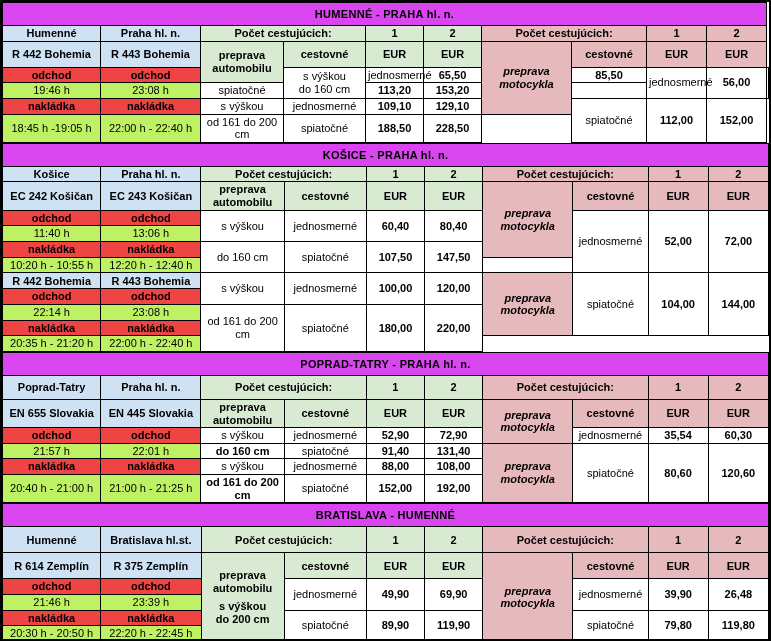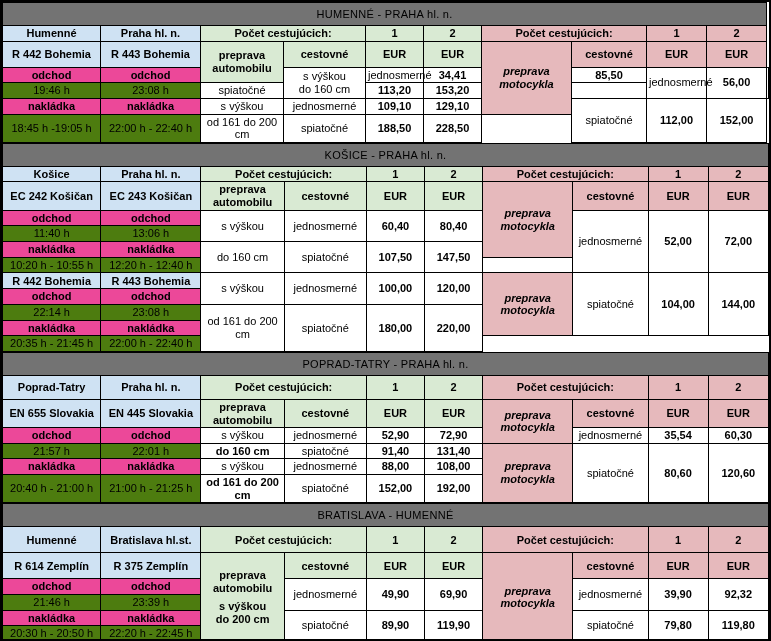--- a/index.html
+++ b/index.html
@@ -25,30 +25,30 @@
   }
   table.block td{
     border:1px solid #000;
     text-align:center;
     vertical-align:middle;
     padding:1px 2px;
     font-size:11px;
     line-height:1.15;
   }
   .title{
-    background:#737373;
-    font-weight:normal;
+    background:#d946ef;
+    font-weight:bold;
     font-size:12.5px;
     letter-spacing:.3px;
     height:20px;
   }
   .stn{ background:#cfe2f3; font-weight:bold; }
   .train{ background:#cfe2f3; font-weight:bold; }
-  .sub{ background:#ec4899; font-weight:bold; font-size:10.5px;}
-  .times{ background:#4d7c0f; font-size:10.5px;}
+  .sub{ background:#ef4444; font-weight:bold; font-size:10.5px;}
+  .times{ background:#bef264; font-size:10.5px;}
   .greencell{ background:#d9ead3; font-weight:bold;margin-top:46px; }
   .greenhead{ background:#d9ead3; font-weight:bold; }
   .pink{ background:#e6b9bc; font-weight:bold; }
   .pinklight{ background:#e6b9bc;font-style:italic; }
   .white{ background:#ffffff; }
   .bold{ font-weight:bold; }
   .small{ font-size:10px; }
   .num{ font-weight:bold; }
 </style>
 </head>
@@ -101,21 +101,21 @@
       <td class="pink">EUR</td>
     </tr>
     <tr>
       <td class="sub">odchod</td>
       <td class="sub">odchod</td>
       <td class="white small" rowspan="2">
         <div>s výškou</div>
         <div>do 160 cm</div>
       </td>
       <td class="white small">jednosmerné</td>
-      <td class="white num">34,41</td>
+      <td class="white num">65,50</td>
       <td class="white num">85,50</td>
       <td class="white small" rowspan="2">jednosmerné</td>
       <td class="white num" rowspan="2">56,00</td>
       <td class="white num" rowspan="2">76,00</td>
     </tr>
     <tr>
       <td class="times">19:46 h</td>
       <td class="times">23:08 h</td>
       <td class="white small">spiatočné</td>
       <td class="white num">113,20</td>
@@ -233,21 +233,21 @@
       <td class="white small" rowspan="3">od 161 do 200 cm</td>
       <td class="white small" rowspan="3">spiatočné</td>
       <td class="white num" rowspan="3">180,00</td>
       <td class="white num" rowspan="3">220,00</td>
     </tr>
     <tr>
       <td class="sub">nakládka</td>
       <td class="sub">nakládka</td>
     </tr>
     <tr>
-      <td class="times">20:35 h - 21:45 h</td>
+      <td class="times">20:35 h - 21:20 h</td>
       <td class="times">22:00 h - 22:40 h</td>
     </tr>
   </tbody>
     </table>
 
   <table class="block">
     <colgroup>
       <col style="width:98px">
         <col style="width:100px">
         <col style="width:83px">
@@ -372,21 +372,21 @@
       <td class="pink">EUR</td>
     </tr>
     <tr>
       <td class="sub">odchod</td>
       <td class="sub">odchod</td>
       <td class="white small" rowspan="2">jednosmerné</td>
       <td class="white num" rowspan="2">49,90</td>
       <td class="white num" rowspan="2">69,90</td>
       <td class="white small" rowspan="2">jednosmerné</td>
       <td class="white num" rowspan="2">39,90</td>
-      <td class="white num" rowspan="2">92,32</td>
+      <td class="white num" rowspan="2">26,48</td>
     </tr>
     <tr>
       <td class="times">21:46 h</td>
       <td class="times">23:39 h</td>
     </tr>
     <tr>
       <td class="sub">nakládka</td>
       <td class="sub">nakládka</td>
       <td class="white small" rowspan="2">spiatočné</td>
       <td class="white num" rowspan="2">89,90</td>

